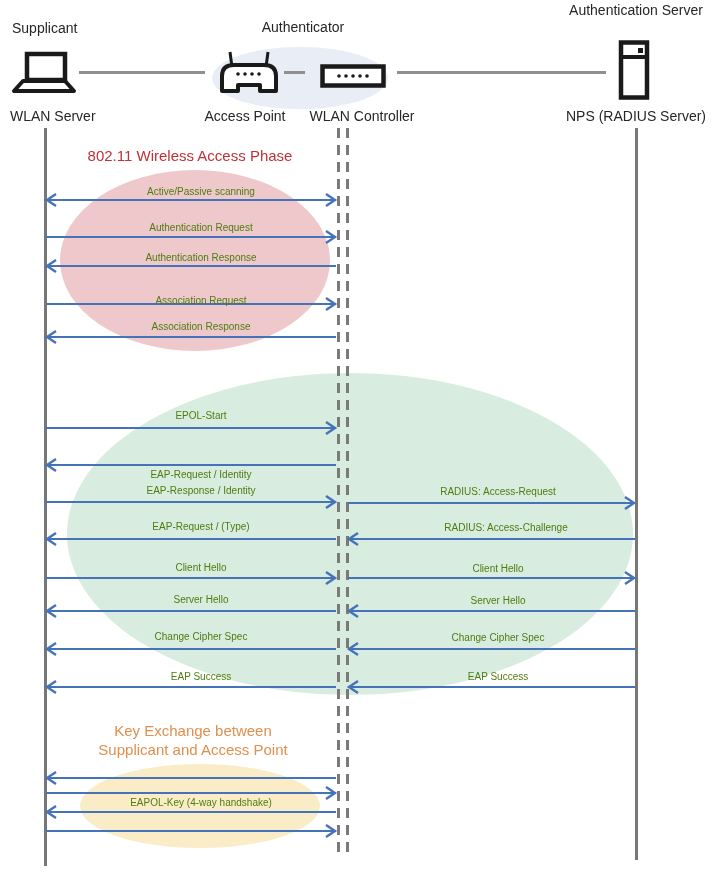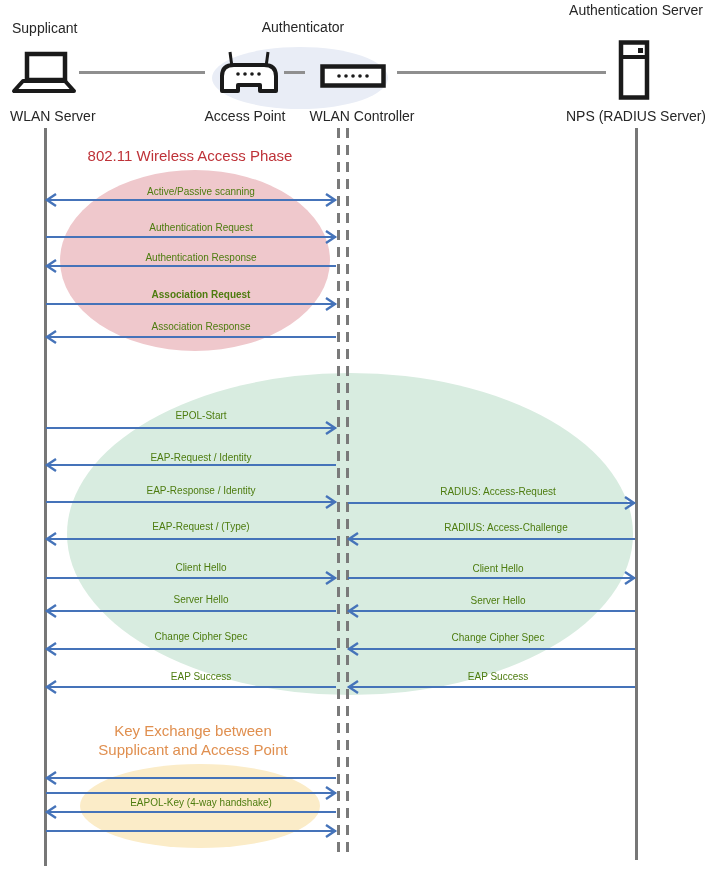--- a/index.html
+++ b/index.html
@@ -121,36 +121,36 @@
       <div class="msg-label" style="left: 201px; top: 227px;">Authentication Request</div>
       <svg width="290" height="16" class="msg-arrow" style="left: 46px; top: 229px;">
         <line x1="0" x2="290" y1="8" y2="8" stroke="#4573B9" stroke-width="2"></line>
         <polyline points="280,2 289,8 280,14" fill="none" stroke="#4573B9" stroke-width="2.4"></polyline>
       </svg>
       <div class="msg-label" style="left: 201px; top: 257px;">Authentication Response</div>
       <svg width="290" height="16" class="msg-arrow" style="left: 46px; top: 258px;">
         <line x1="0" x2="290" y1="8" y2="8" stroke="#4573B9" stroke-width="2"></line>
         <polyline points="10,2 1,8 10,14" fill="none" stroke="#4573B9" stroke-width="2.4"></polyline>
       </svg>
-      <div class="msg-label" style="left: 201px; top: 294px; font-weight: bold;">Association Request</div>
+      <div class="msg-label" style="left: 201px; top: 300px;">Association Request</div>
       <svg width="290" height="16" class="msg-arrow" style="left: 46px; top: 296px;">
         <line x1="0" x2="290" y1="8" y2="8" stroke="#4573B9" stroke-width="2"></line>
         <polyline points="280,2 289,8 280,14" fill="none" stroke="#4573B9" stroke-width="2.4"></polyline>
       </svg>
       <div class="msg-label" style="left: 201px; top: 326px;">Association Response</div>
       <svg width="290" height="16" class="msg-arrow" style="left: 46px; top: 329px;">
         <line x1="0" x2="290" y1="8" y2="8" stroke="#4573B9" stroke-width="2"></line>
         <polyline points="10,2 1,8 10,14" fill="none" stroke="#4573B9" stroke-width="2.4"></polyline>
       </svg>
       <div class="msg-label" style="left: 201px; top: 415px;">EPOL-Start</div>
       <svg width="290" height="16" class="msg-arrow" style="left: 46px; top: 420px;">
         <line x1="0" x2="290" y1="8" y2="8" stroke="#4573B9" stroke-width="2"></line>
         <polyline points="280,2 289,8 280,14" fill="none" stroke="#4573B9" stroke-width="2.4"></polyline>
       </svg>
-      <div class="msg-label" style="left: 201px; top: 457px;">EAP-Request / Identity</div>
+      <div class="msg-label" style="left: 201px; top: 474px;">EAP-Request / Identity</div>
       <svg width="290" height="16" class="msg-arrow" style="left: 46px; top: 457px;">
         <line x1="0" x2="290" y1="8" y2="8" stroke="#4573B9" stroke-width="2"></line>
         <polyline points="10,2 1,8 10,14" fill="none" stroke="#4573B9" stroke-width="2.4"></polyline>
       </svg>
       <div class="msg-label" style="left: 201px; top: 490px;">EAP-Response / Identity</div>
       <svg width="290" height="16" class="msg-arrow" style="left: 46px; top: 494px;">
         <line x1="0" x2="290" y1="8" y2="8" stroke="#4573B9" stroke-width="2"></line>
         <polyline points="280,2 289,8 280,14" fill="none" stroke="#4573B9" stroke-width="2.4"></polyline>
       </svg>
       <div class="msg-label" style="left: 498px; top: 491px;">RADIUS: Access-Request</div>

